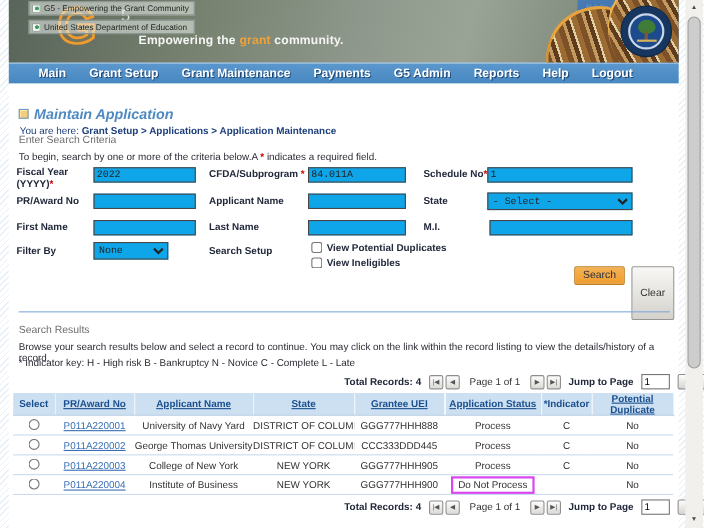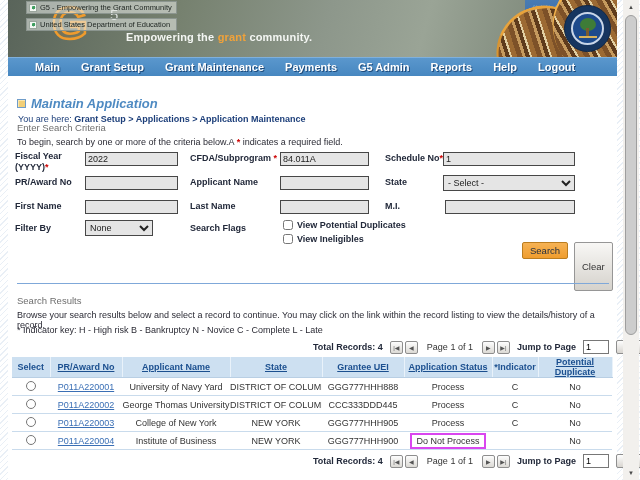--- a/index.html
+++ b/index.html
@@ -69,21 +69,21 @@
     box-shadow:inset 1px 1px 0 #fae7ae; }
   .page-title { font-size:13px; font-weight:bold; color:#4e8ac2;font-style:italic; }
   .section-label { font-size:9.5px; color:#6e6e6e; }
   .criteria-label { position:absolute; left:9px; top:46px; }
   .note { position:absolute; left:9px; top:61px; font-size:9px; color:#2b2b35; }
   .req { color:#cc0000; font-weight:bold; }
 
   .flabel { position:absolute; font-size:9px; font-weight:bold; color:#22293a; line-height:1.2; }
   .fin {
     position:absolute; height:14px; border:1.5px solid #474747; font-size:9px; padding:0 2px;
-    font-family:Liberation Sans, sans-serif; color:#222; background:#e5e5e5;
+    font-family:Liberation Mono, monospace; color:#222; background:#0ea5e9;
   }
   select.fin { height:16px; padding:0; font-size:9px; }
   .cbrow { position:absolute; display:flex; align-items:center; gap:4px; }
   .cbrow input { width:10px; height:10px; }
   .cblabel { font-size:9px; font-weight:bold; color:#22293a; }
 
   .btn-search {
     position:absolute; left:514px; top:166px; font-size:9.5px; color:#27303f;
     background:linear-gradient(#f6b254,#ef9d2e); border:1px solid #bb7d1f; padding:2px 7px; border-radius:2px; cursor:pointer;
   }
@@ -217,21 +217,21 @@
     <input class="fin" style="left: 77px; top: 124px; width: 93px;" value="">
     <label class="flabel" style="left:182px; top:125px;">Last Name</label>
     <input class="fin" style="left: 272px; top: 124px; width: 89px;" value="">
     <label class="flabel" style="left:377px; top:125px;">M.I.</label>
     <input class="fin" style="left: 437px; top: 124px; width: 130px;" value="">
 
     <label class="flabel" style="left:7px; top:147px;">Filter By</label>
     <select class="fin" style="left:77px; top:144px; width:68px;">
       <option>None</option>
     </select>
-    <label class="flabel" style="left:182px; top:147px;">Search Flags</label>
+    <label class="flabel" style="left:182px; top:147px;">Search Setup</label>
     <div class="cbrow" style="left:275px; top:144px;">
       <input type="checkbox" style="">
       <span class="cblabel">View Potential Duplicates</span>
     </div>
     <div class="cbrow" style="left:275px; top:158px;">
       <input type="checkbox" style="">
       <span class="cblabel">View Ineligibles</span>
     </div>
 
     <button class="btn-search">Search</button>

